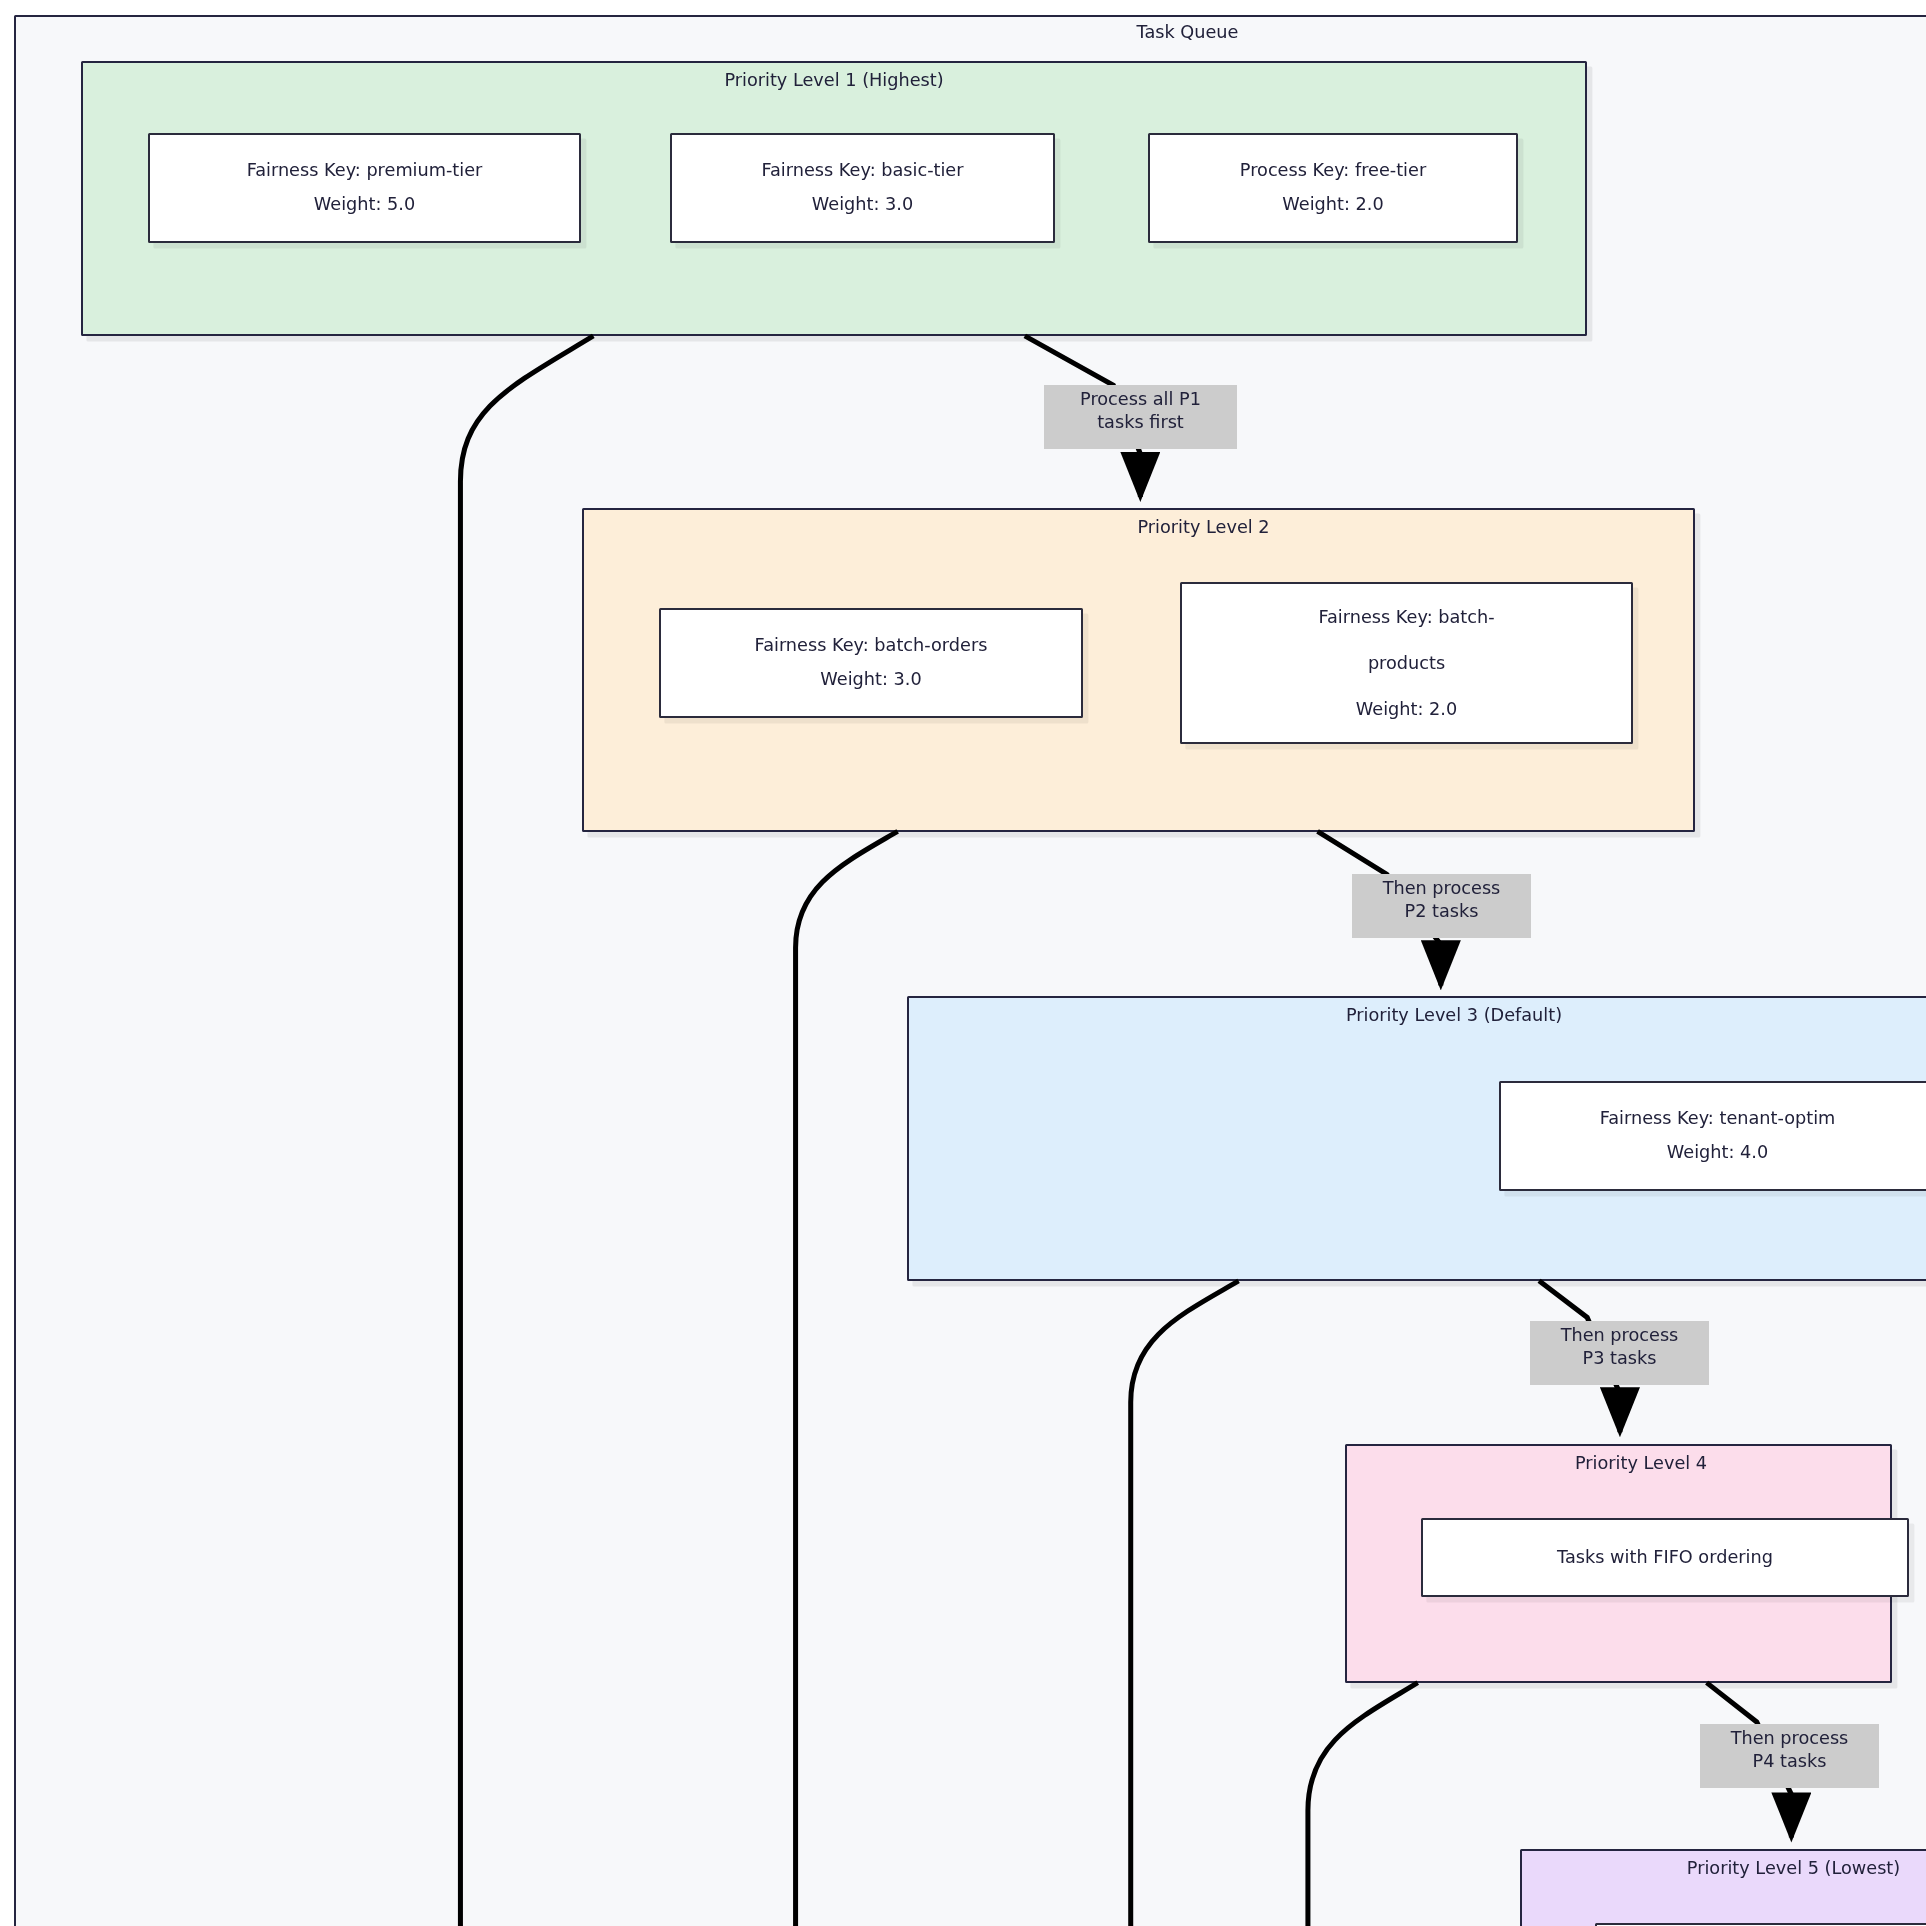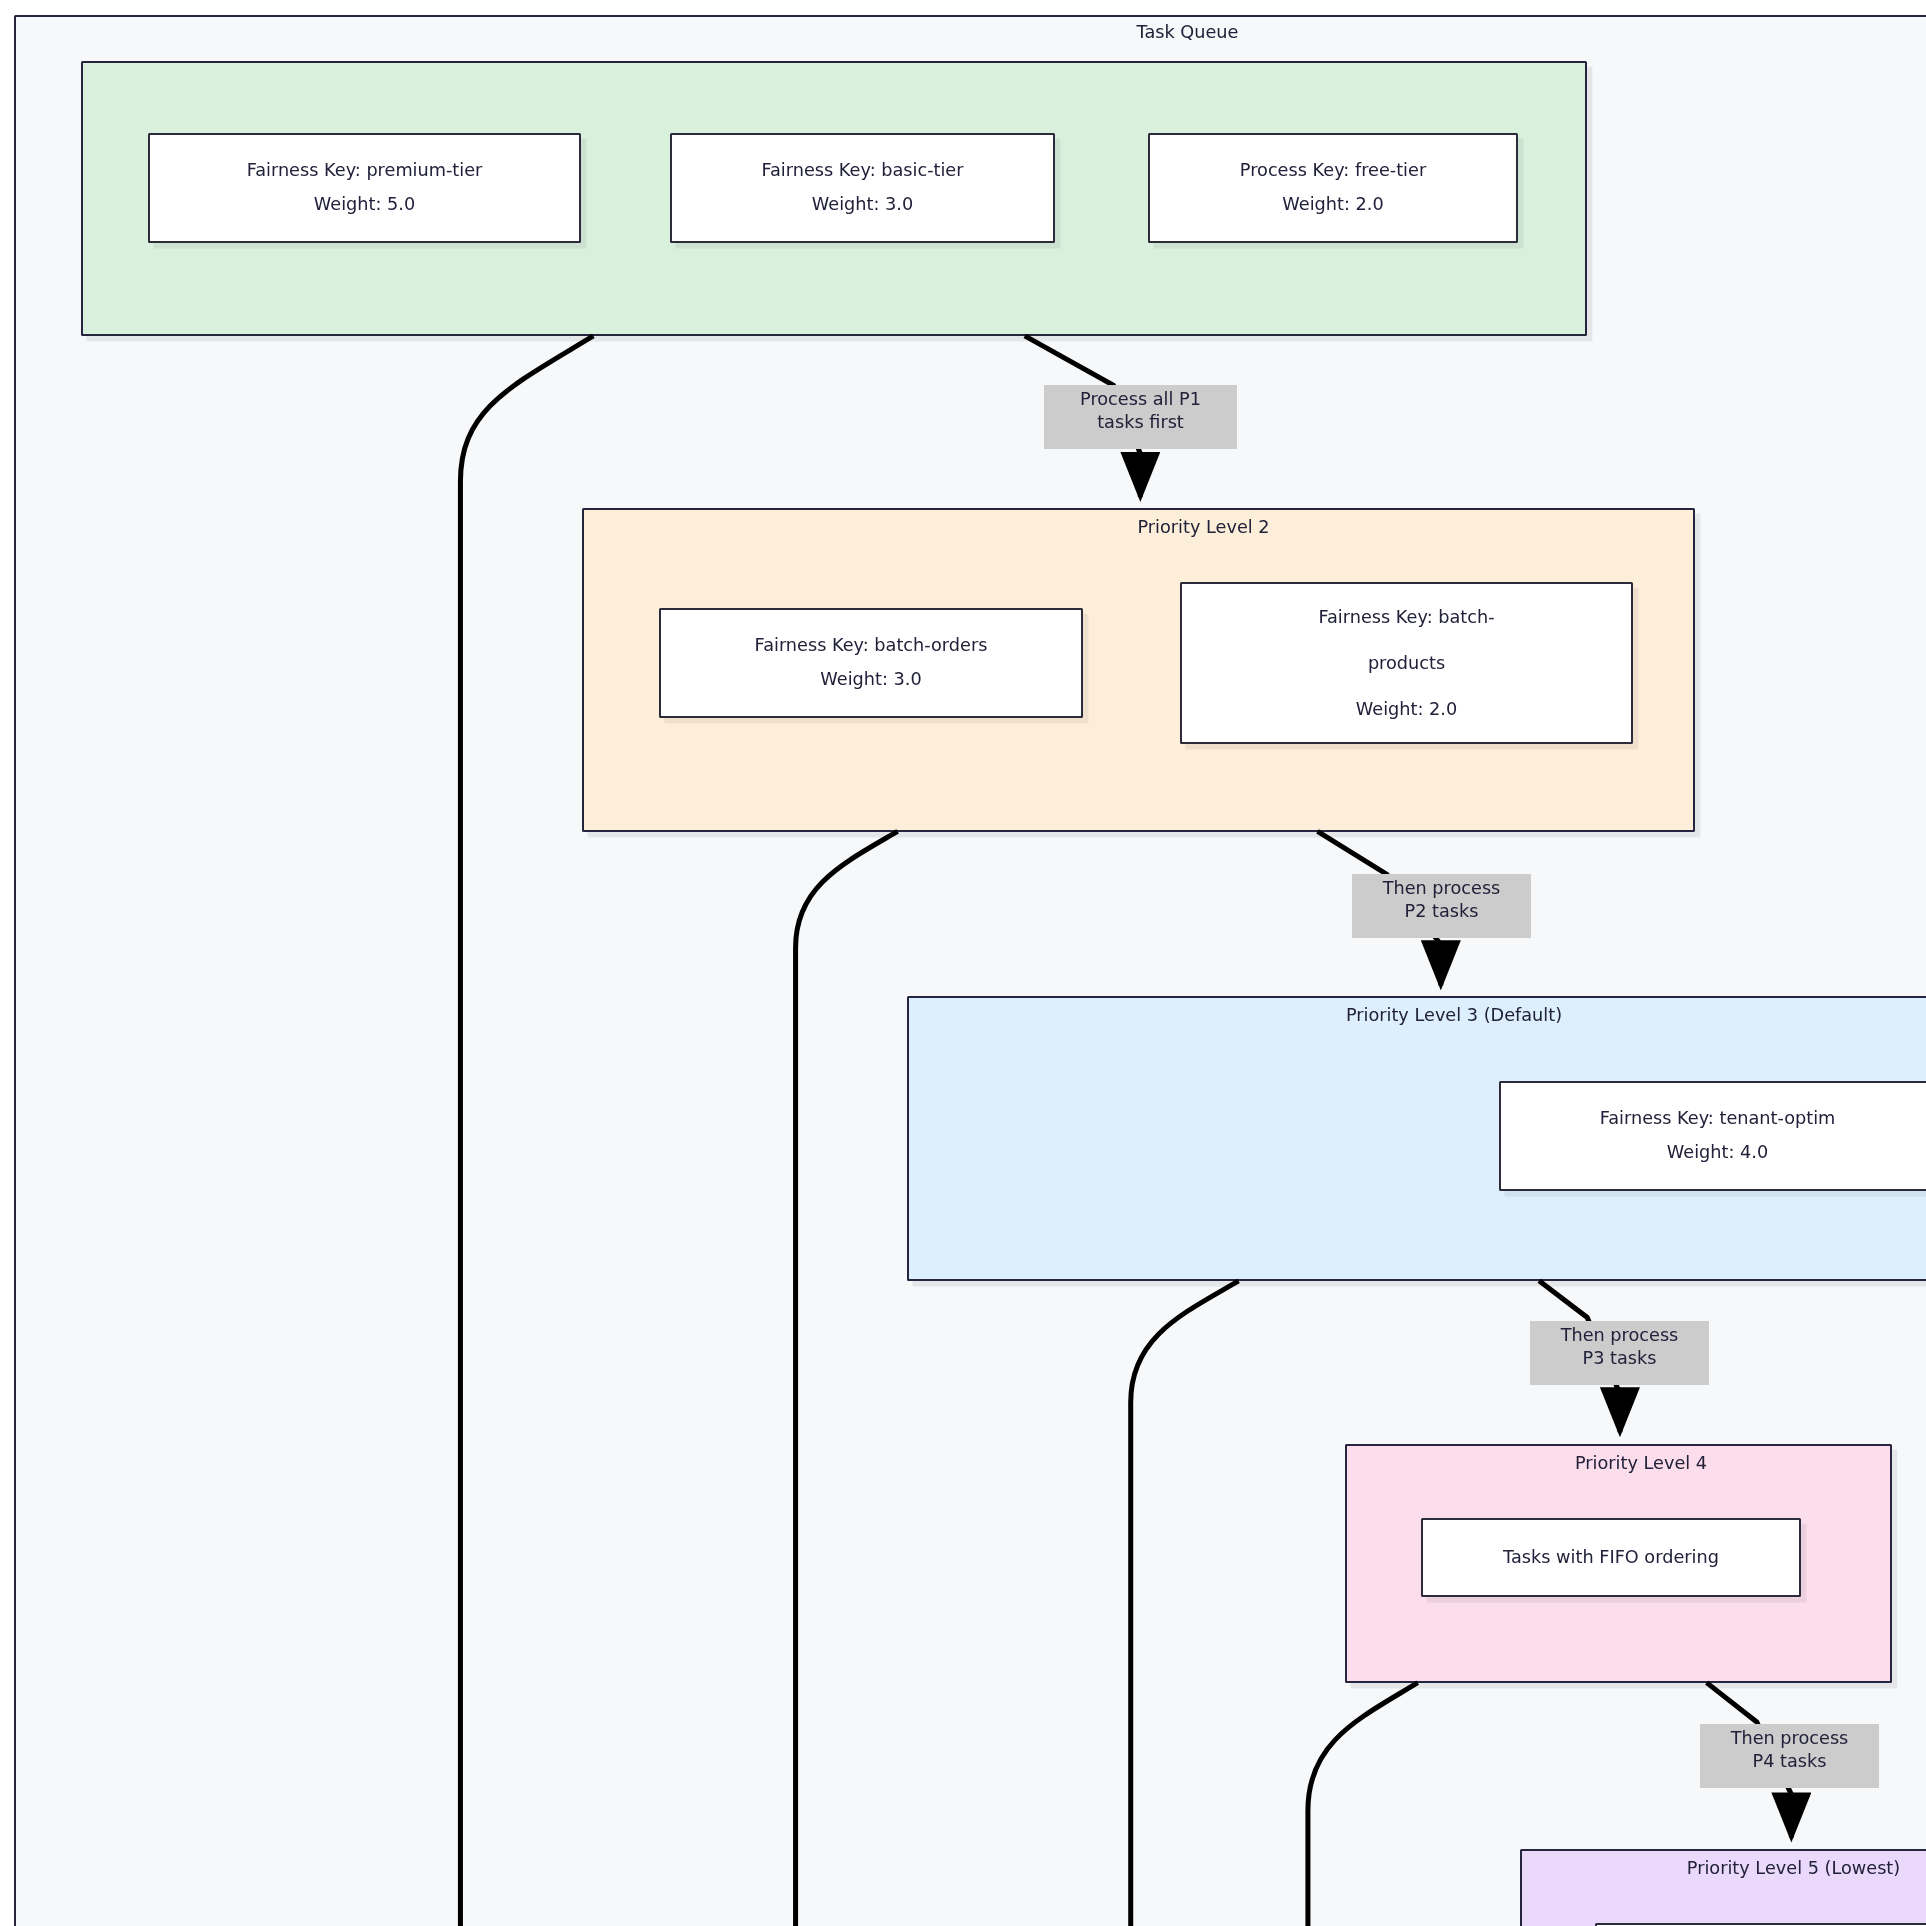--- a/index.html
+++ b/index.html
@@ -75,20 +75,21 @@
 </style>
 </head>
 <body>
 
 <div id="canvas">
 
   <div class="cluster" style="left:13.5px; top:15.4px; width:2348px; height:2101px; background:#f7f8fa;"></div>
   <div class="cluster-title" style="left:13.5px; top:23px; width:2348px;">Task Queue</div>
 
   <div class="cluster" style="left:81px; top:61px; width:1506px; height:275px; background:#d9f0dd;"></div>
+  <div class="cluster-title" style="left:81px; top:71px; width:1506px;">Priority Level 1 (Highest)</div>
 
   <div class="node" style="left:148px; top:133px; width:433px; height:110px;">
     <span class="ln">Fairness Key: premium-tier</span>
     <span class="ln">Weight: 5.0</span>
   </div>
   <div class="node" style="left:670px; top:133px; width:385px; height:110px;">
     <span class="ln">Fairness Key: basic-tier</span>
     <span class="ln">Weight: 3.0</span>
   </div>
   <div class="node" style="left:1148px; top:133px; width:370px; height:110px;">
@@ -113,21 +114,21 @@
   <div class="cluster-title" style="left:907px; top:1006px; width:1094px;">Priority Level 3 (Default)</div>
 
   <div class="node" style="left:1499px; top:1081px; width:437px; height:110px;">
     <span class="ln">Fairness Key: tenant-optim</span>
     <span class="ln">Weight: 4.0</span>
   </div>
 
   <div class="cluster" style="left:1345px; top:1444px; width:547px; height:239px; background:#fcddeb;"></div>
   <div class="cluster-title" style="left:1345px; top:1454px; width:592px;">Priority Level 4</div>
 
-  <div class="node" style="left:1421px; top:1518px; width:380px; height:79px;">
+  <div class="node" style="left:1421px; top:1518px; width:488px; height:79px;">
     <span class="ln">Tasks with FIFO ordering</span>
   </div>
 
   <div class="cluster" style="left:1520px; top:1849px; width:547px; height:239px; background:#ead9fb;"></div>
   <div class="cluster-title" style="left:1520px; top:1859px; width:547px;">Priority Level 5 (Lowest)</div>
 
   <div class="node" style="left:1595px; top:1923px; width:404px; height:79px;">
     
   </div>
 

